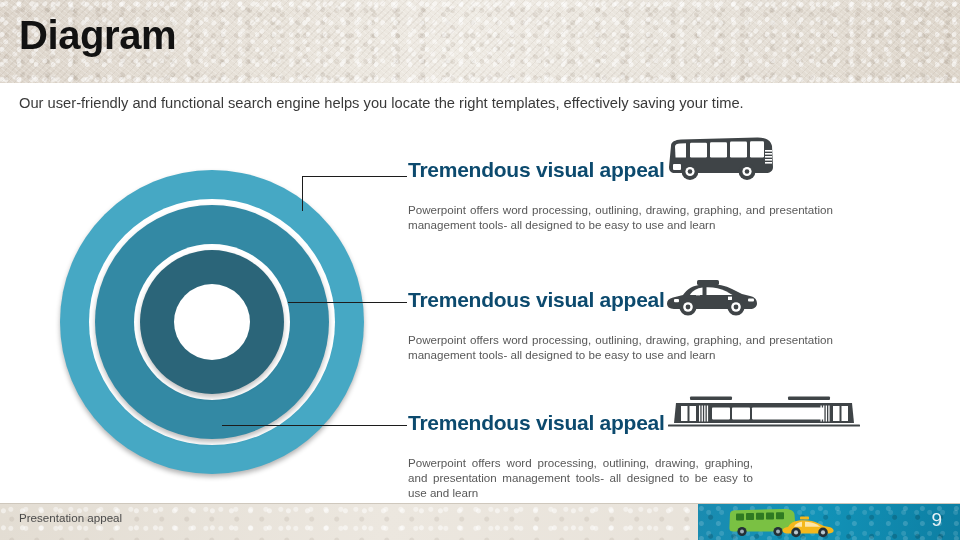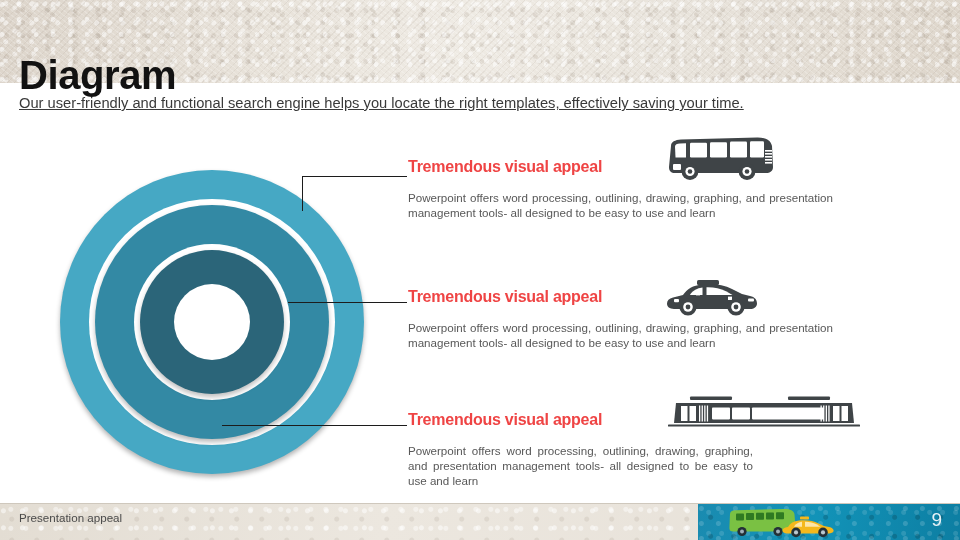--- a/index.html
+++ b/index.html
@@ -24,27 +24,27 @@
   }
   #header-band::after{
     content:"";position:absolute;inset:0;
     background-image:
       repeating-linear-gradient(38deg, rgba(255,255,255,.22) 0 1px, transparent 1px 4px),
       repeating-linear-gradient(-46deg, rgba(148,136,122,.13) 0 1px, transparent 1px 5px);
     opacity:.85;
   }
   #page-title{
     position:absolute;left:19px;top:13px;z-index:3;
-    font-size:40px;font-weight:bold;color:#121212;letter-spacing:-0.4px;margin-top:40px;
+    font-size:40px;font-weight:bold;color:#121212;letter-spacing:-0.4px;
   }
 
   
   #intro{
     position:absolute;left:19px;top:93px;width:740px;
-    font-size:14.7px;line-height:20px;color:#3a3a3a;text-decoration:underline;
+    font-size:14.7px;line-height:20px;color:#3a3a3a;
   }
 
   
   #donut-wrap{position:absolute;left:56px;top:162px;width:312px;height:322px;}
   .ring{position:absolute;border-radius:50%;}
   #ring-outer{left:4px;top:8px;width:304px;height:304px;background:#46a8c4;
               box-shadow:0 3px 5px rgba(0,0,0,.30);}
   #ring-gap-1{left:33px;top:37px;width:246px;height:246px;background:#ffffff;}
   #ring-mid{left:39px;top:43px;width:234px;height:234px;background:#3389a4;
             box-shadow:0 3px 5px rgba(0,0,0,.28);}
@@ -56,26 +56,26 @@
   
   .leader{position:absolute;background:#1c1c1c;}
   #leader-1-h{left:302px;top:176px;width:105px;height:1px;}
   #leader-1-v{left:302px;top:176px;width:1px;height:35px;}
   #leader-2{left:288px;top:302px;width:119px;height:1px;}
   #leader-3{left:222px;top:425px;width:185px;height:1px;}
 
   
   .block{position:absolute;}
   .block-head{
-    font-size:16px;font-weight:bold;color:#ef4444;letter-spacing:-0.25px;
+    font-size:21px;font-weight:bold;color:#0c4a6e;letter-spacing:-0.25px;
     white-space:nowrap;
   }
   .block-body{
     font-size:11.6px;line-height:15.2px;color:#585858;
-    text-align:justify;margin-top:14px;
+    text-align:justify;margin-top:20px;
   }
   #block-1{left:408px;top:158px;width:425px;}
   #block-2{left:408px;top:288px;width:425px;}
   #block-3{left:408px;top:411px;width:345px;}
 
   
   .icon{position:absolute;}
   #bus-icon{left:665px;top:136px;}
   #car-icon{left:666px;top:278px;}
   #tram-icon{left:668px;top:396px;}

